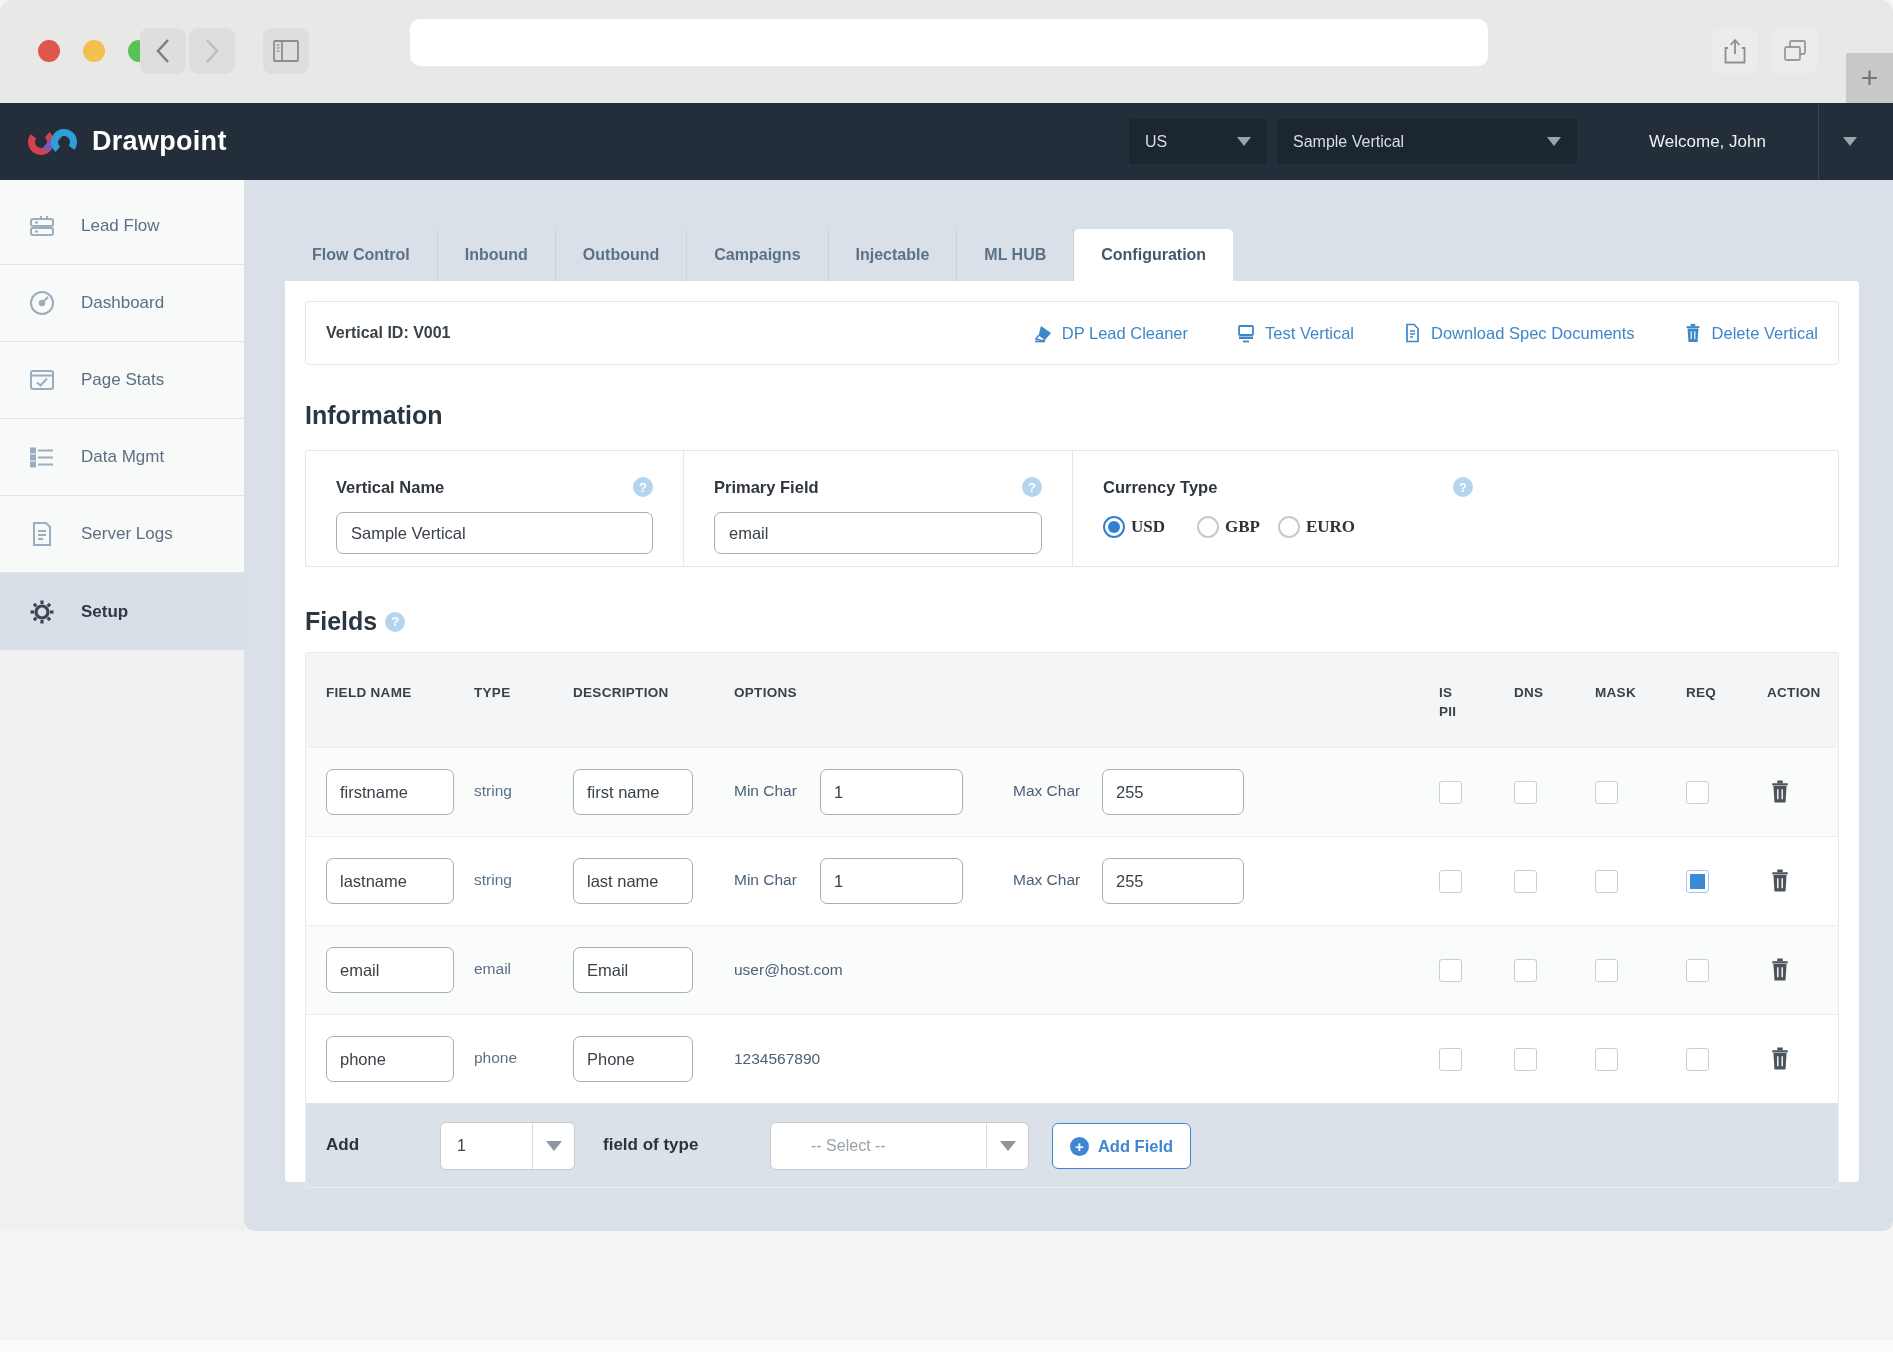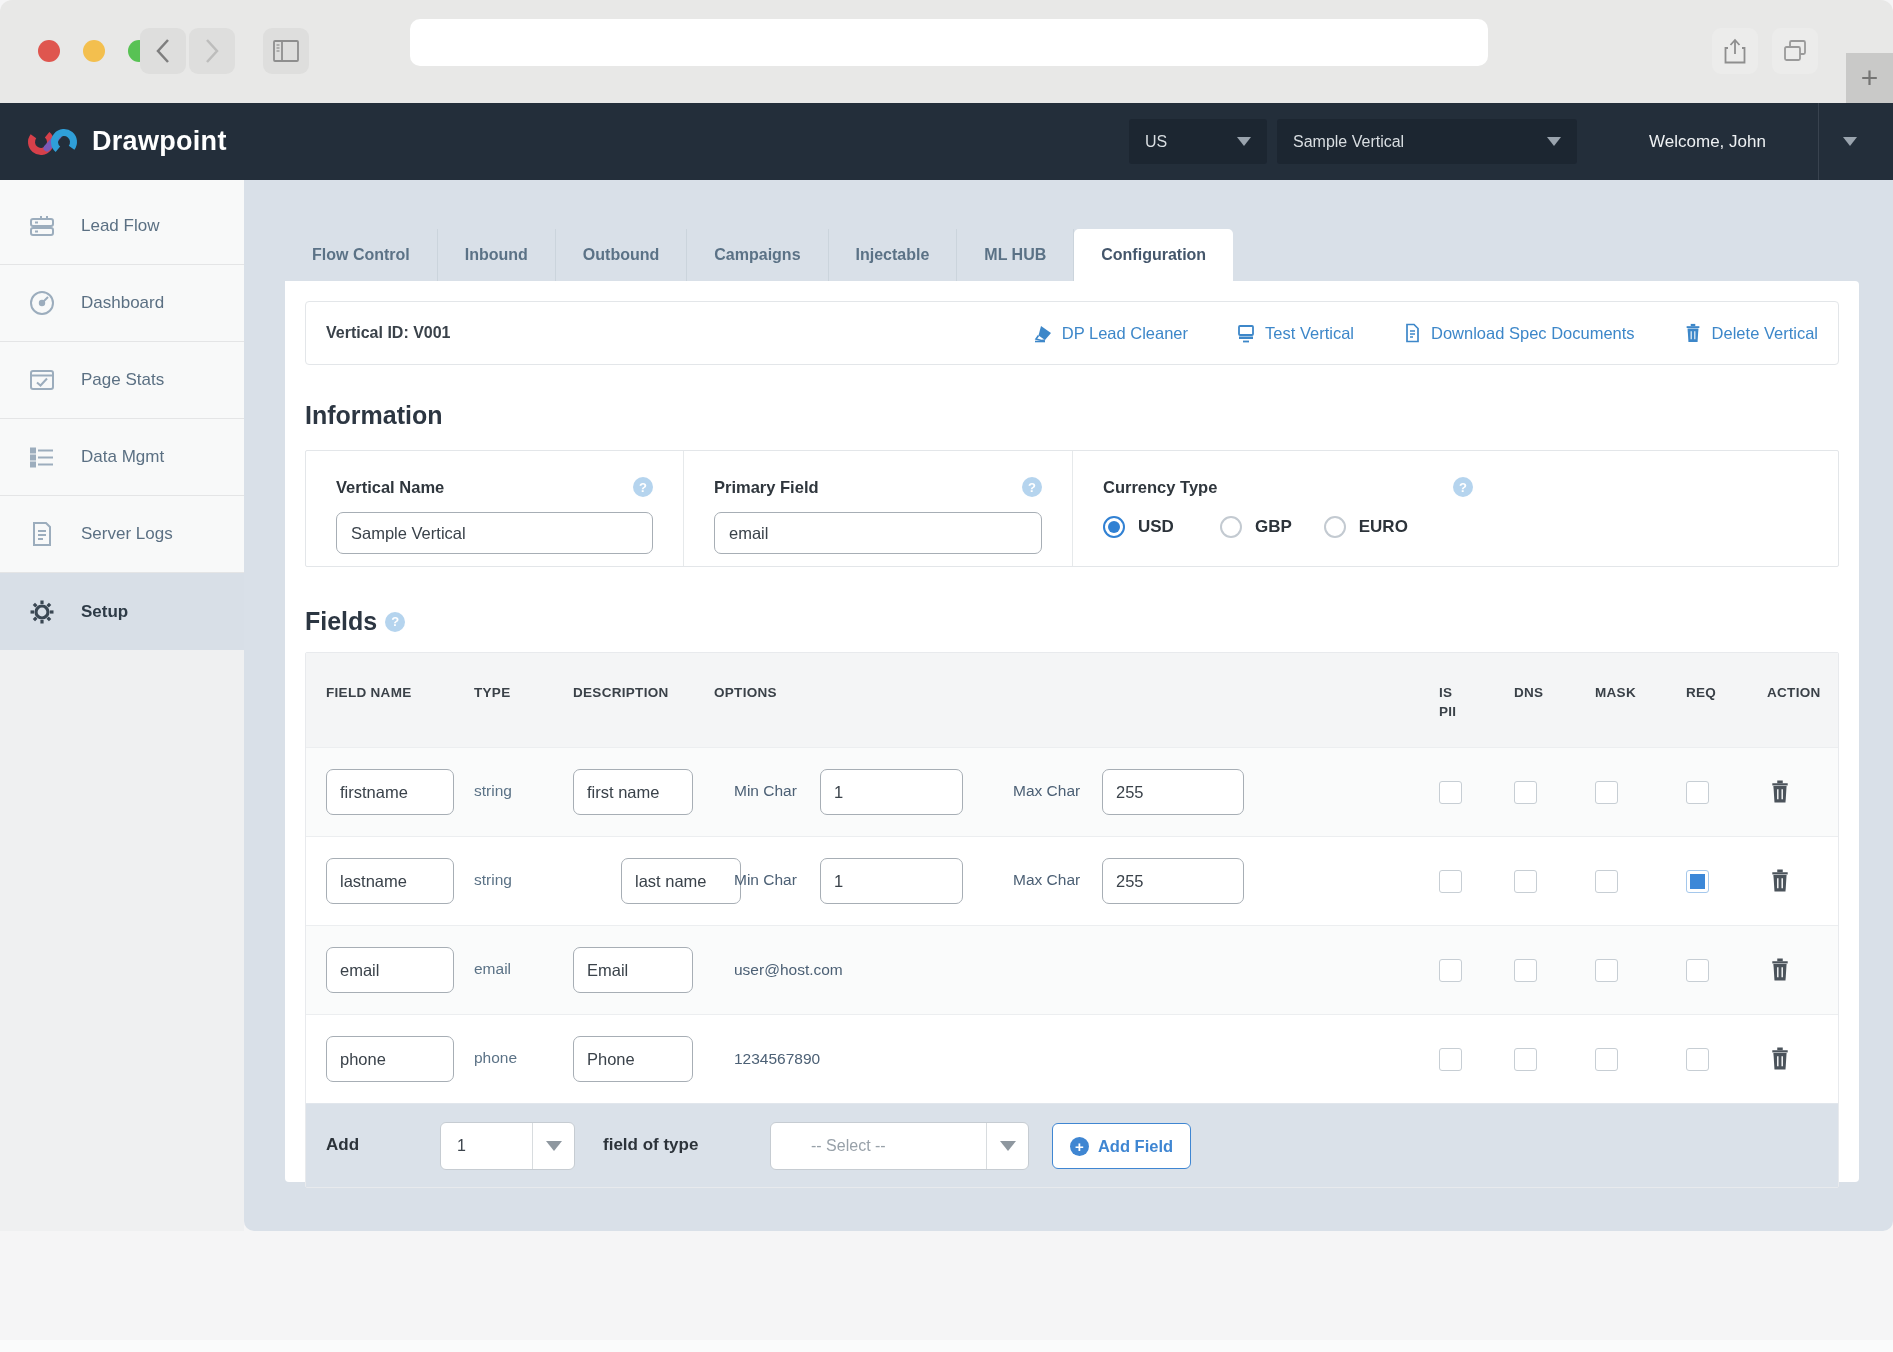--- a/index.html
+++ b/index.html
@@ -68,21 +68,21 @@
   .info-col { padding:26px 30px 0 30px; }
   .col-a { width:378px; border-right:1px solid #e6e9eb; }
   .col-b { width:389px; border-right:1px solid #e6e9eb; }
   .col-c { flex:1; }
   .lbl-row { display:flex; align-items:center; }
   .field-label { font-size:16.5px; font-weight:700; color:#2f363d; }
   .help { margin-left:auto; width:20px; height:20px; border-radius:50%; background:#b5d4ee; color:#ffffff; font-size:13px; font-weight:700;
     display:flex; align-items:center; justify-content:center; cursor:pointer; }
   .text-input { display:block; margin-top:15px; height:42px; width:100%; border:1px solid #a7aeb5; border-radius:7px;
     font-family:"Liberation Sans",sans-serif; font-size:16.5px; color:#3a424a; padding:0 14px; background:#fff; outline:none; }
-  .radio-row { margin-top:19px; display:flex; align-items:center; gap:13px; }
+  .radio-row { margin-top:19px; display:flex; align-items:center; gap:6px;font-family:Liberation Serif, serif; }
   .radio { position:relative; width:22px; height:22px; border:2px solid #c3cad1; border-radius:50%; background:#fff; cursor:pointer; }
   .radio.selected { border-color:#3181d3; }
   .radio.selected::after { content:""; position:absolute; inset:3px; border-radius:50%; background:#3181d3; }
   .radio-lbl { font-size:17px; font-weight:700; color:#2c333a; }
   .radio-gap { width:20px; }
 
   
   .fields-title-row { margin:40px 0 16px 0; display:flex; align-items:center; gap:8px; }
   .ftable { border:1px solid #e8eaed; border-radius:2px; overflow:hidden; }
   .thead { position:relative; height:94px; background:#f4f5f6; }
@@ -357,21 +357,21 @@
       <div class="fields-title-row">
         <span class="section-title">Fields</span>
         <span class="help" style="margin-left:0;">?</span>
       </div>
 
       <div class="ftable">
         <div class="thead">
           <span class="th" style="left:20px;">FIELD NAME</span>
           <span class="th" style="left:168px;">TYPE</span>
           <span class="th" style="left:267px;">DESCRIPTION</span>
-          <span class="th" style="left:408px;">OPTIONS</span>
+          <span class="th" style="left:428px;">OPTIONS</span>
           <span class="th" style="left:1133px;"><span>IS</span><br><span>PII</span></span>
           <span class="th" style="left:1208px;">DNS</span>
           <span class="th" style="left:1289px;">MASK</span>
           <span class="th" style="left:1380px;">REQ</span>
           <span class="th" style="left:1461px;">ACTION</span>
         </div>
 
         <div class="trow odd">
           <input class="cell-input" style="left: 20px; width: 128px;" value="firstname">
           <span class="type-txt" style="left:168px;">string</span>
@@ -391,21 +391,21 @@
                 <rect x="7.5" y="1" width="5" height="2.5"></rect>
               <line x1="8" y1="9" x2="8" y2="18" stroke="#fafbfb" stroke-width="1.3"></line>
                 <line x1="12" y1="9" x2="12" y2="18" stroke="#fafbfb" stroke-width="1.3"></line>
             </svg>
           </button>
         </div>
 
         <div class="trow even">
           <input class="cell-input" style="left: 20px; width: 128px;" value="lastname">
           <span class="type-txt" style="left:168px;">string</span>
-          <input class="cell-input" style="left: 267px; width: 120px; margin-left: 48px;" value="last name">
+          <input class="cell-input" style="left: 267px; width: 120px;" value="last name">
           <span class="opt-lbl" style="left:428px;">Min Char</span>
           <input class="cell-input" style="left: 514px; width: 143px;" value="1">
           <span class="opt-lbl" style="left:707px;">Max Char</span>
           <input class="cell-input" style="left: 796px; width: 142px;" value="255">
           <span class="cb" style="left:1133px;"></span>
           <span class="cb" style="left:1208px;"></span>
           <span class="cb" style="left:1289px;"></span>
           <span class="cb checked" style="left:1380px;"></span>
           <button class="trash-btn" style="left:1462px;">
             <svg viewBox="0 0 20 22">

